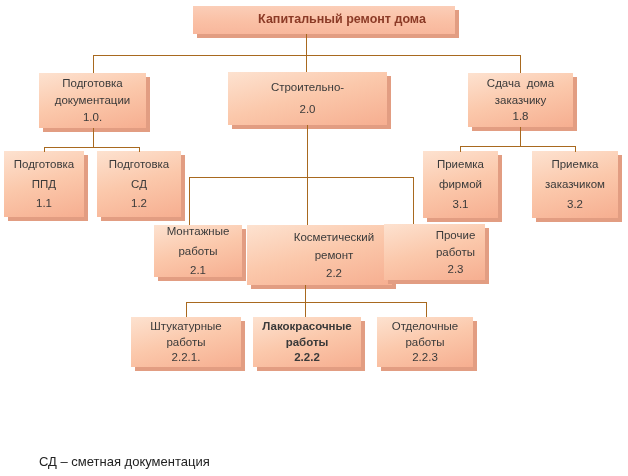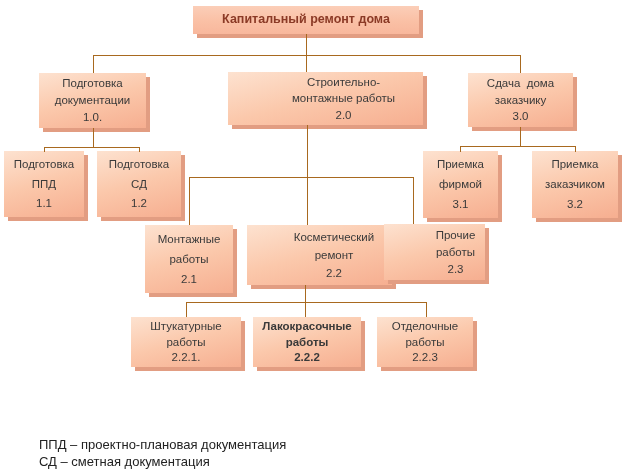--- a/index.html
+++ b/index.html
@@ -27,40 +27,39 @@
   }
   .legend-item{
     position:absolute;color:#222222;font-size:13px;white-space:pre;
   }
 </style>
 </head>
 <body>
 
 <div class="stage">
 
-  <div class="node root" style="left:193px;top:6px;width:226px;height:28px;">
+  <div class="node root" style="left:193px;top:6px;width:226px;height:28px;padding-left:36px;">
     <span class="ln">Капитальный ремонт дома</span>
   </div>
 
   <div class="node" style="left:39px;top:73px;width:107px;height:55px;">
     <span class="ln">Подготовка</span>
     <span class="ln">документации</span>
     <span class="ln">1.0.</span>
   </div>
 
-  <div class="node" style="left:228px;top:72px;width:159px;height:53px;padding-left:36px;">
+  <div class="node" style="left:228px;top:72px;width:159px;height:53px;">
     <span class="ln">Строительно-</span>
-    <span class="ln">монтажные работы</span>
     <span class="ln">2.0</span>
   </div>
 
   <div class="node" style="left:468px;top:73px;width:105px;height:54px;">
     <span class="ln">Сдача  дома</span>
     <span class="ln">заказчику</span>
-    <span class="ln">3.0</span>
+    <span class="ln">1.8</span>
   </div>
 
   <div class="node" style="left:4px;top:151px;width:80px;height:66px;">
     <span class="ln">Подготовка</span>
     <span class="ln">ППД</span>
     <span class="ln">1.1</span>
   </div>
 
   <div class="node" style="left:97px;top:151px;width:84px;height:66px;">
     <span class="ln">Подготовка</span>
@@ -73,21 +72,21 @@
     <span class="ln">фирмой</span>
     <span class="ln">3.1</span>
   </div>
 
   <div class="node" style="left:532px;top:151px;width:86px;height:67px;">
     <span class="ln">Приемка</span>
     <span class="ln">заказчиком</span>
     <span class="ln">3.2</span>
   </div>
 
-  <div class="node" style="left:145px;top:225px;width:88px;height:68px;">
+  <div class="node" style="left:154px;top:225px;width:88px;height:52px;justify-content:space-between;">
     <span class="ln">Монтажные</span>
     <span class="ln">работы</span>
     <span class="ln">2.1</span>
   </div>
 
   <div class="node" style="left:247px;top:225px;width:116px;height:60px;padding-left:29px;">
     <span class="ln">Косметический</span>
     <span class="ln">ремонт</span>
     <span class="ln">2.2</span>
   </div>
@@ -137,16 +136,15 @@
   <div class="vline" style="left:189px;top:177px;height:48px;"></div>
   <div class="vline" style="left:307px;top:177px;height:48px;"></div>
   <div class="vline" style="left:413px;top:177px;height:47px;"></div>
 
   <div class="vline" style="left:305px;top:285px;height:17px;"></div>
   <div class="hline" style="left:186px;top:302px;width:240px;"></div>
   <div class="vline" style="left:186px;top:302px;height:15px;"></div>
   <div class="vline" style="left:305px;top:302px;height:15px;"></div>
   <div class="vline" style="left:426px;top:302px;height:15px;"></div>
 
-  <div class="legend-item" style="left:39px;top:437px;">ППД – проектно-плановая документация</div>
   <div class="legend-item" style="left:39px;top:454px;">СД – сметная документация</div>
 
 </div>
 
 </body></html>

